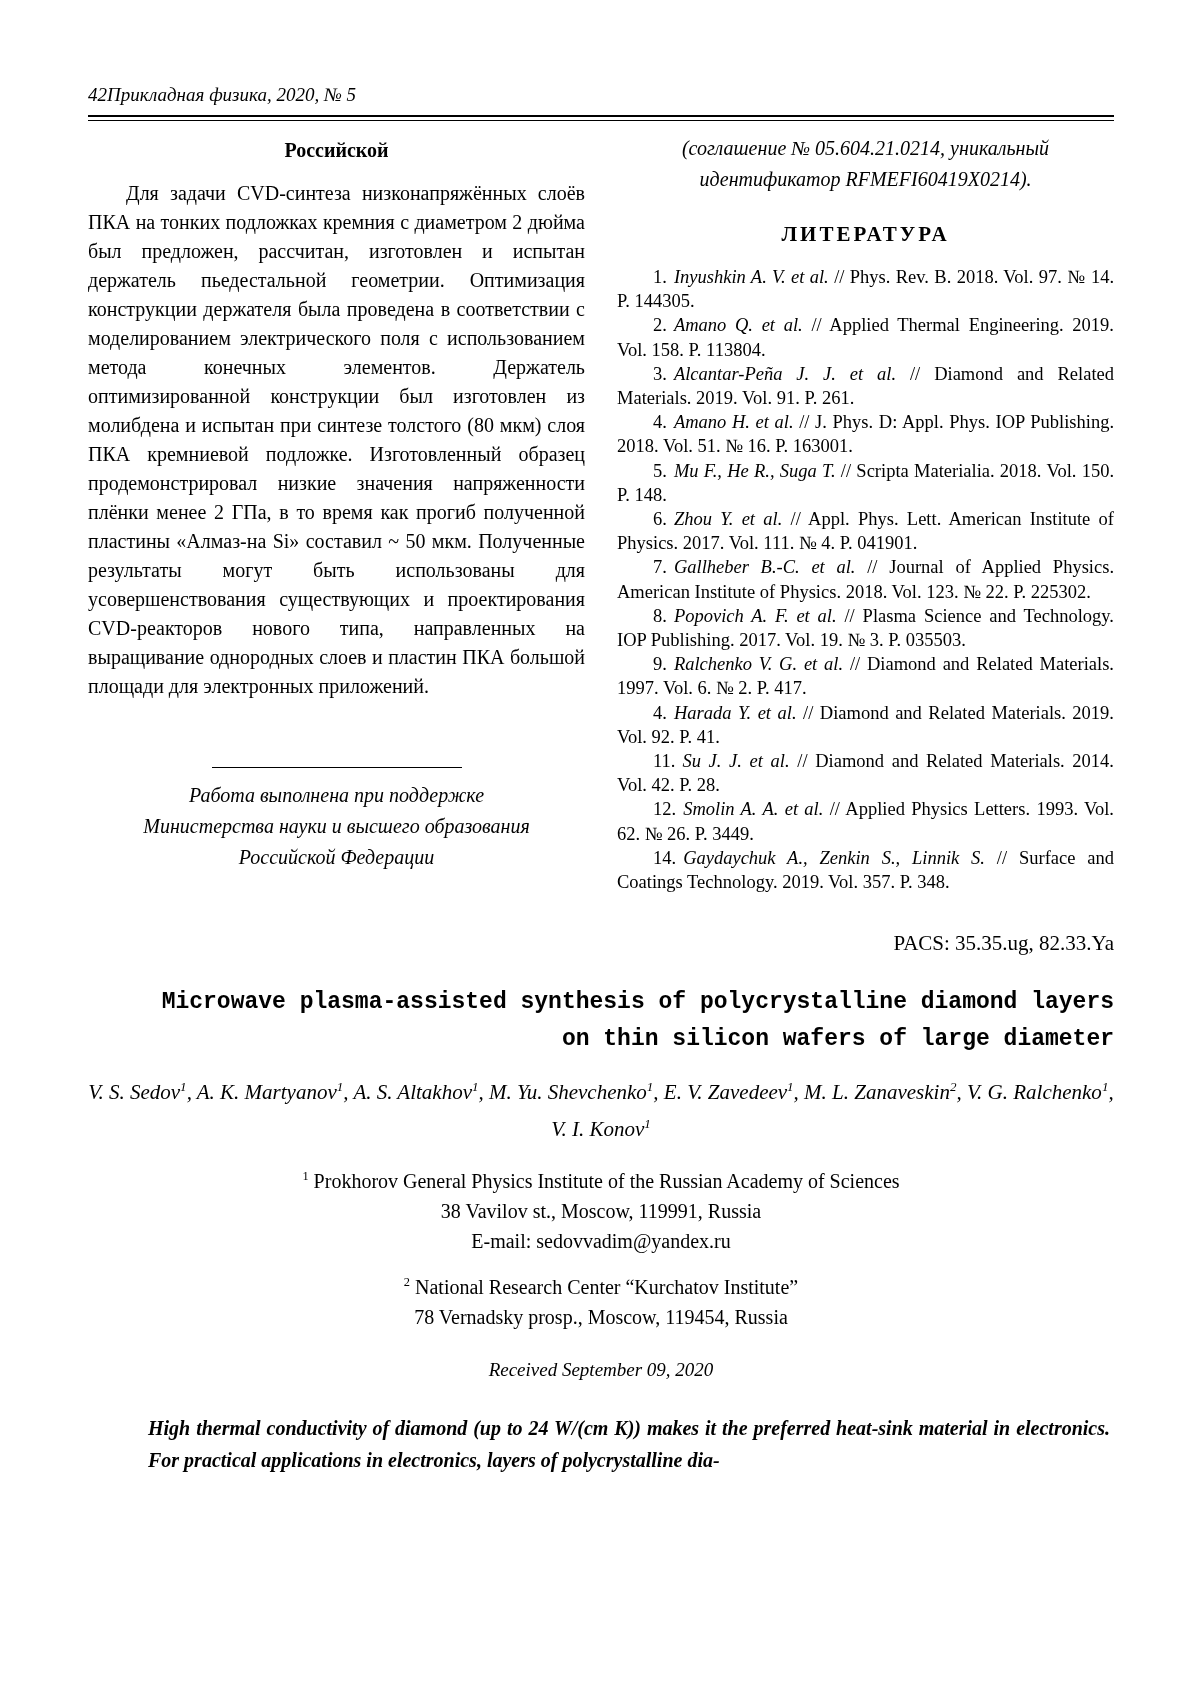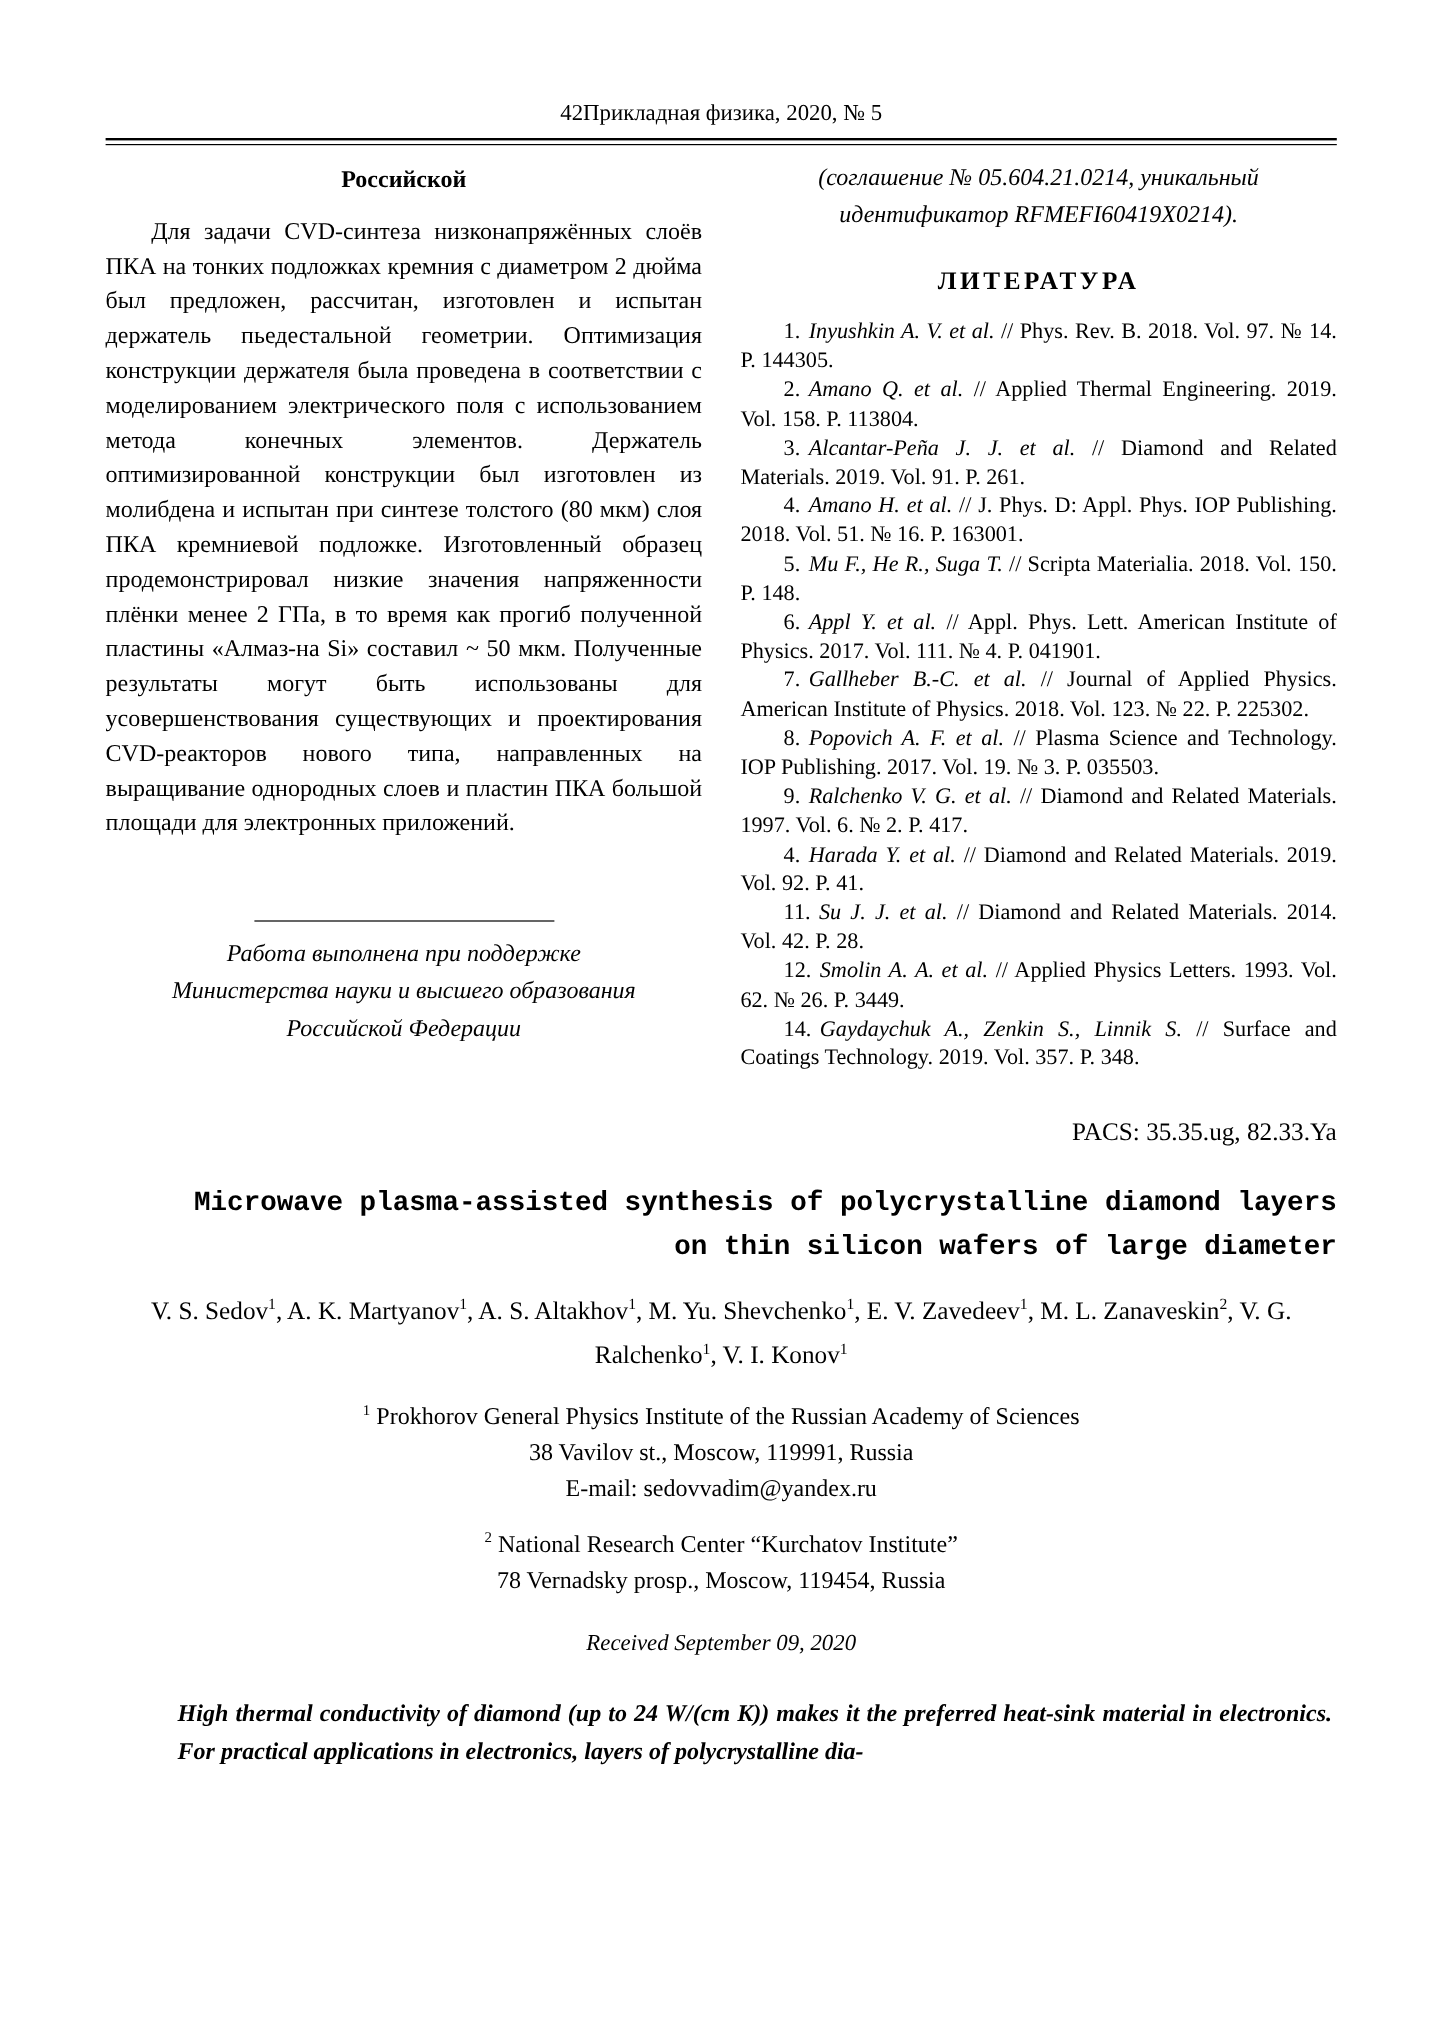--- a/index.html
+++ b/index.html
@@ -5,22 +5,22 @@
   html,body { margin:0; padding:0; }
   body {
     width:1200px; height:1698px;
     background:#ffffff; color:#000000;
     font-family:"Liberation Serif", serif;
     overflow:hidden;
   }
   .page { padding:84px 86px 0 88px; }
 
   
-  .header { display:flex; justify-content:center; align-items:baseline;
-            font-size:19px; }
+  .header { display:flex; justify-content:flex-start; align-items:baseline;
+            font-size:19px; font-style:italic; }
   .header-rule { margin-top:9px; height:3px;
                  border-top:2.5px solid #000; border-bottom:1.2px solid #000; }
 
   
   .columns { display:flex; gap:32px; margin-top:8px; }
   .col { width:497px; font-size:20px; line-height:29px; text-align:justify; }
 
   .concl-heading { text-align:center; font-weight:bold; font-size:20px;
                    margin:8px 0 16px; line-height:26px; }
   .concl-para { text-indent:38px; margin:0; }
@@ -33,21 +33,21 @@
   .lit-heading { text-align:center; font-weight:bold; letter-spacing:3px;
                  font-size:21px; margin:28px 0 20px; line-height:22px; }
   .refs { font-size:18.5px; line-height:24.2px; }
   .ref { text-indent:36px; margin:0; }
   .ref-num { margin-right:7px; }
   .ref-authors { font-style:italic; }
 
   
   .pacs { text-align:right; font-size:21px; margin-top:36px; line-height:26px; }
   .title { text-align:right; font-weight:bold; font-size:23px; line-height:37px; margin-top:28px;font-family:Liberation Mono, monospace; }
-  .authors-line { text-align:center; font-size:21px;
+  .authors-line { text-align:center; font-style:italic; font-size:21px;
                   line-height:37px; margin-top:16px; }
   sup { font-size:0.62em; line-height:0; }
   .affiliation { text-align:center; font-size:20px; line-height:30px; margin-top:18px; }
   .affiliation.second { margin-top:16px; }
   .received { text-align:center; font-style:italic; font-size:19px; margin-top:26px; line-height:24px; }
   .abstract { font-weight:bold; font-style:italic; font-size:20px; line-height:32px;
               text-align:justify; padding-left:60px; padding-right:4px; margin-top:30px; }
 </style>
 </head>
 <body>
@@ -95,21 +95,21 @@
         </p>
         <p class="ref">
           <span class="ref-num">4.</span><span class="ref-authors">Amano H. et al.</span>
           <span class="ref-rest">// J. Phys. D: Appl. Phys. IOP Publishing. 2018. Vol. 51. № 16. P. 163001.</span>
         </p>
         <p class="ref">
           <span class="ref-num">5.</span><span class="ref-authors">Mu F., He R., Suga T.</span>
           <span class="ref-rest">// Scripta Materialia. 2018. Vol. 150. P. 148.</span>
         </p>
         <p class="ref">
-          <span class="ref-num">6.</span><span class="ref-authors">Appl Y. et al.</span>
+          <span class="ref-num">6.</span><span class="ref-authors">Zhou Y. et al.</span>
           <span class="ref-rest">// Appl. Phys. Lett. American Institute of Physics. 2017. Vol. 111. № 4. P. 041901.</span>
         </p>
         <p class="ref">
           <span class="ref-num">7.</span><span class="ref-authors">Gallheber B.-C. et al.</span>
           <span class="ref-rest">// Journal of Applied Physics. American Institute of Physics. 2018. Vol. 123. № 22. P. 225302.</span>
         </p>
         <p class="ref">
           <span class="ref-num">8.</span><span class="ref-authors">Popovich A. F. et al.</span>
           <span class="ref-rest">// Plasma Science and Technology. IOP Publishing. 2017. Vol. 19. № 3. P. 035503.</span>
         </p>

